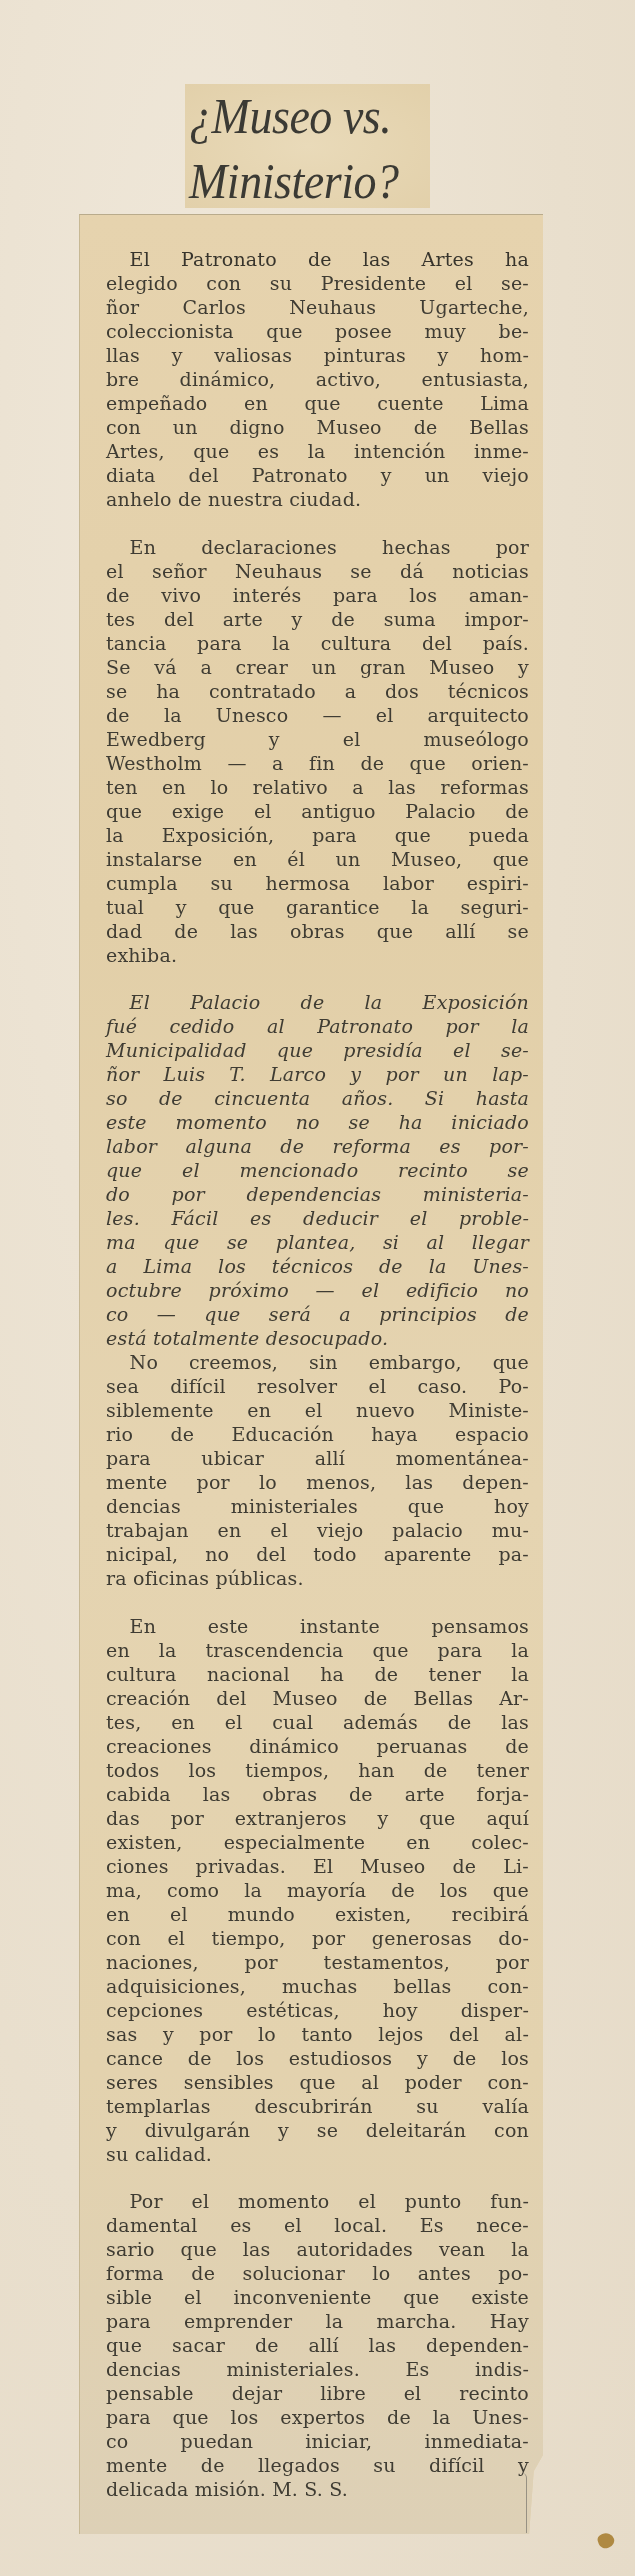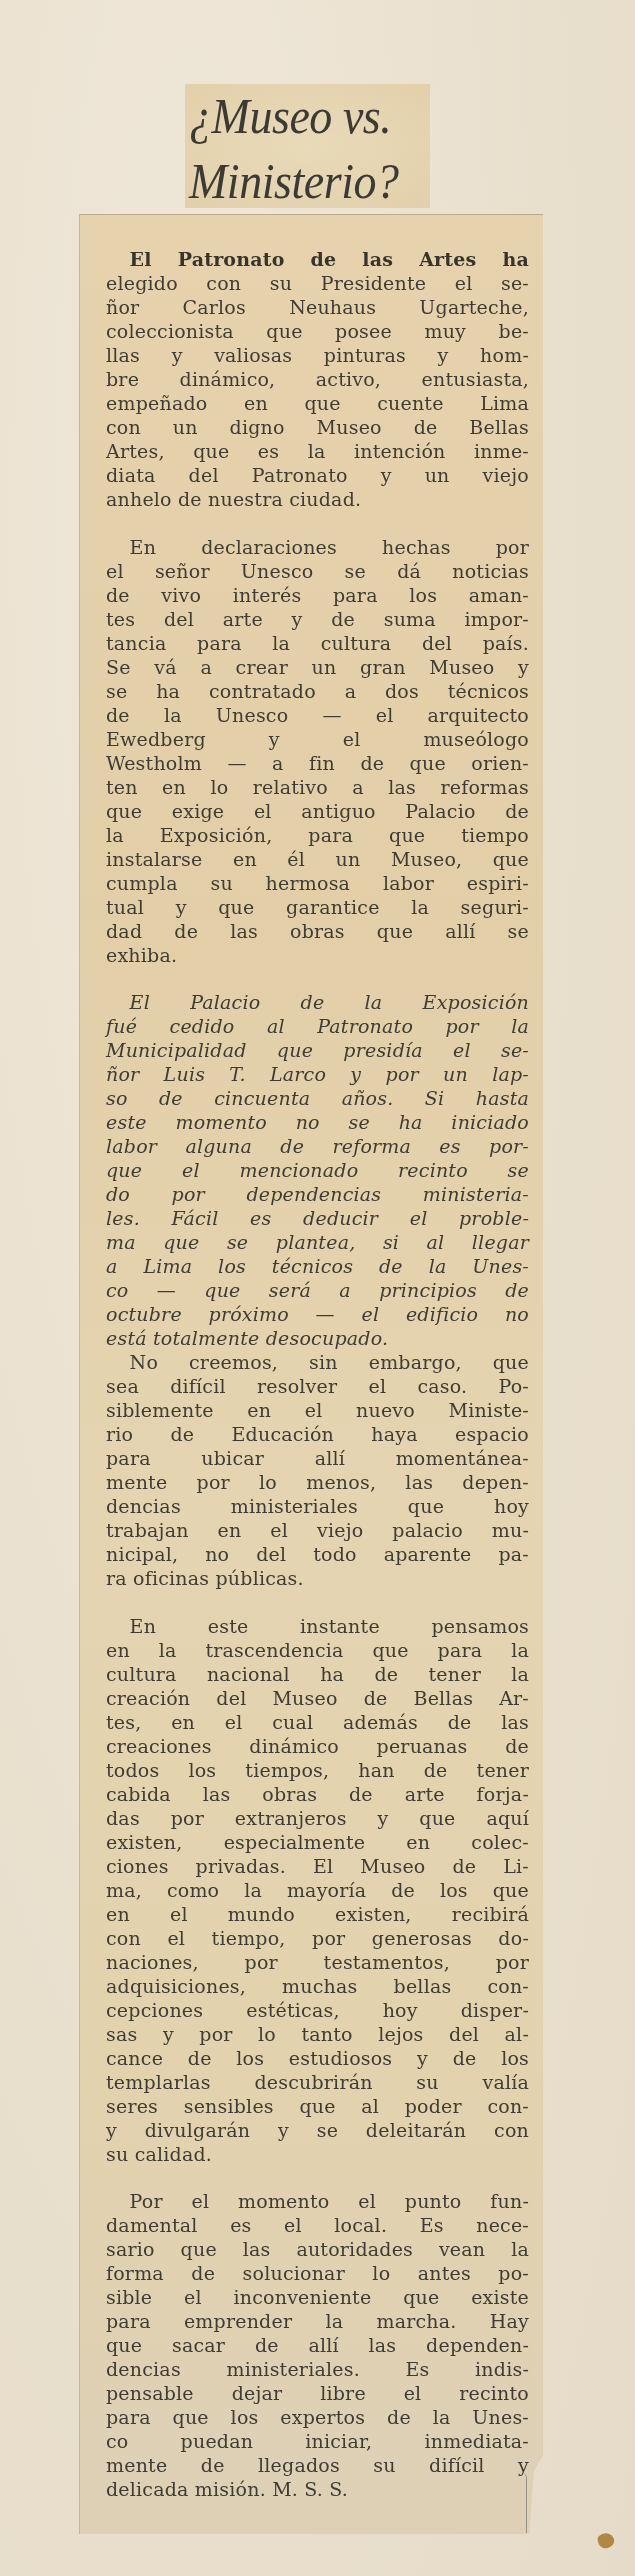--- a/index.html
+++ b/index.html
@@ -35,21 +35,21 @@
   }
   .para { margin:0 0 23.6px 0; }
   .para.tight { margin-bottom:0;font-style:italic; }
   .line {
     display:block; height:24px; line-height:24px;
     font-family:"DejaVu Serif", serif; font-size:19px; color:#3f3c33;
     white-space:nowrap; text-align:justify; text-align-last:justify;
     letter-spacing:0.2px;
   }
   .line.last { text-align-last:left; }
-  .line.bold { font-weight:bold; color:#37342c; }
+  .line.bold { font-weight:normal; color:#37342c; }
   .line.indent { padding-left:23.6px; box-sizing:border-box; }
   .spot {
     position:absolute; left:598px; top:2533px; width:16.3px; height:14.5px;
     background:#a47a2a; border-radius:40% 60% 50% 50%; opacity:0.85;
     transform:rotate(-20deg);
   }
   .pen-edge {
     position:absolute; left:522px; top:2473px; width:3.6px; height:60px;
     border-right:1.8px solid #7a776e; border-radius:0 36px 0 0; opacity:0.7;
   }
@@ -74,54 +74,54 @@
       <span class="line">bre dinámico, activo, entusiasta,</span>
       <span class="line">empeñado en que cuente Lima</span>
       <span class="line">con un digno Museo de Bellas</span>
       <span class="line">Artes, que es la intención inme-</span>
       <span class="line">diata del Patronato y un viejo</span>
       <span class="line last">anhelo de nuestra ciudad.</span>
     </div>
 
     <div class="para">
       <span class="line indent">En declaraciones hechas por</span>
-      <span class="line">el señor Unesco se dá noticias</span>
+      <span class="line">el señor Neuhaus se dá noticias</span>
       <span class="line">de vivo interés para los aman-</span>
       <span class="line">tes del arte y de suma impor-</span>
       <span class="line">tancia para la cultura del país.</span>
       <span class="line">Se vá a crear un gran Museo y</span>
       <span class="line">se ha contratado a dos técnicos</span>
       <span class="line">de la Unesco — el arquitecto</span>
       <span class="line">Ewedberg y el museólogo</span>
       <span class="line">Westholm — a fin de que orien-</span>
       <span class="line">ten en lo relativo a las reformas</span>
       <span class="line">que exige el antiguo Palacio de</span>
-      <span class="line">la Exposición, para que tiempo</span>
+      <span class="line">la Exposición, para que pueda</span>
       <span class="line">instalarse en él un Museo, que</span>
       <span class="line">cumpla su hermosa labor espiri-</span>
       <span class="line">tual y que garantice la seguri-</span>
       <span class="line">dad de las obras que allí se</span>
       <span class="line last">exhiba.</span>
     </div>
 
     <div class="para tight">
       <span class="line indent">El Palacio de la Exposición</span>
       <span class="line">fué cedido al Patronato por la</span>
       <span class="line">Municipalidad que presidía el se-</span>
       <span class="line">ñor Luis T. Larco y por un lap-</span>
       <span class="line">so de cincuenta años. Si hasta</span>
       <span class="line">este momento no se ha iniciado</span>
       <span class="line">labor alguna de reforma es por-</span>
       <span class="line">que el mencionado recinto se</span>
       <span class="line">do por dependencias ministeria-</span>
       <span class="line">les. Fácil es deducir el proble-</span>
       <span class="line">ma que se plantea, si al llegar</span>
       <span class="line">a Lima los técnicos de la Unes-</span>
+      <span class="line">octubre próximo — el edificio no</span>
       <span class="line">co — que será a principios de</span>
-      <span class="line">octubre próximo — el edificio no</span>
       <span class="line last">está totalmente desocupado.</span>
     </div>
 
     <div class="para">
       <span class="line indent">No creemos, sin embargo, que</span>
       <span class="line">sea difícil resolver el caso. Po-</span>
       <span class="line">siblemente en el nuevo Ministe-</span>
       <span class="line">rio de Educación haya espacio</span>
       <span class="line">para ubicar allí momentánea-</span>
       <span class="line">mente por lo menos, las depen-</span>
@@ -144,22 +144,22 @@
       <span class="line">existen, especialmente en colec-</span>
       <span class="line">ciones privadas. El Museo de Li-</span>
       <span class="line">ma, como la mayoría de los que</span>
       <span class="line">en el mundo existen, recibirá</span>
       <span class="line">con el tiempo, por generosas do-</span>
       <span class="line">naciones, por testamentos, por</span>
       <span class="line">adquisiciones, muchas bellas con-</span>
       <span class="line">cepciones estéticas, hoy disper-</span>
       <span class="line">sas y por lo tanto lejos del al-</span>
       <span class="line">cance de los estudiosos y de los</span>
+      <span class="line">seres sensibles que al poder con-</span>
       <span class="line">templarlas descubrirán su valía</span>
-      <span class="line">seres sensibles que al poder con-</span>
       <span class="line">y divulgarán y se deleitarán con</span>
       <span class="line last">su calidad.</span>
     </div>
 
     <div class="para">
       <span class="line indent">Por el momento el punto fun-</span>
       <span class="line">damental es el local. Es nece-</span>
       <span class="line">sario que las autoridades vean la</span>
       <span class="line">forma de solucionar lo antes po-</span>
       <span class="line">sible el inconveniente que existe</span>

